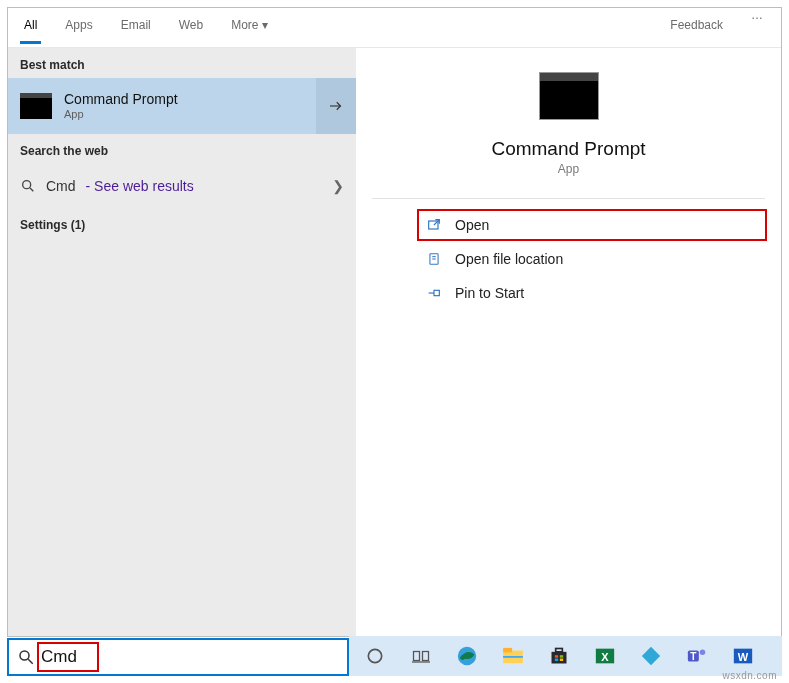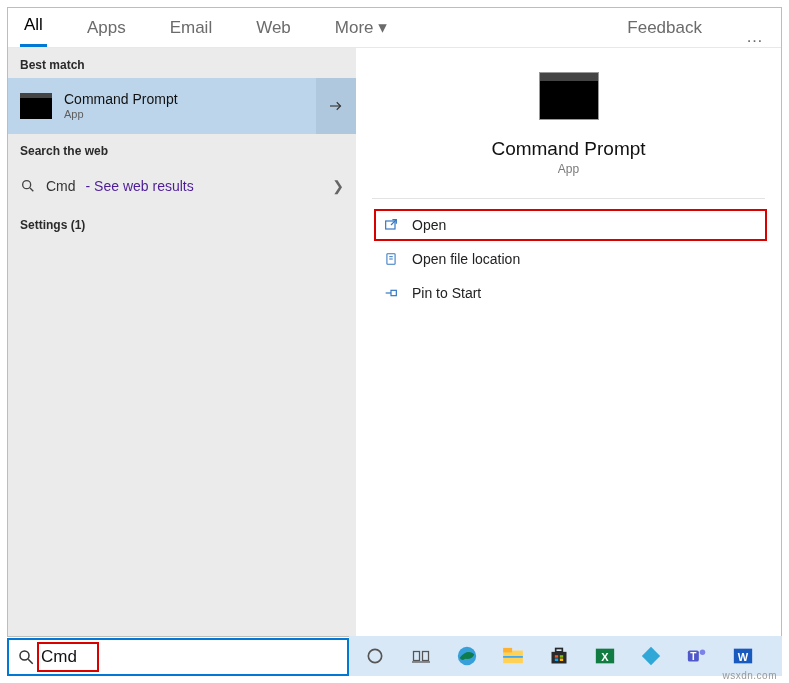--- a/index.html
+++ b/index.html
@@ -1,21 +1,21 @@
 <!DOCTYPE html>
 <html><head>
 <meta charset="utf-8">
 <style>
   * { margin: 0; padding: 0; box-sizing: border-box; font-family: "Segoe UI", Arial, sans-serif; }
   body { background: #fff; width: 789px; height: 683px; overflow: hidden; position: relative; }
 
   .window { position: absolute; left: 7px; top: 7px; width: 775px; height: 630px; border: 1px solid #bdbdbd; background: #fff; display: flex; flex-direction: column; }
 
   
-  .tabs { display: flex; align-items: flex-end; height: 40px; padding: 0 12px; gap: 36px; font-size: 17px; color: #6b6b6b; border-bottom: 1px solid #e8e8e8; }
+  .tabs { display: flex; align-items: flex-start; height: 40px; padding: 0 12px; gap: 20px; font-size: 12px; color: #6b6b6b; border-bottom: 1px solid #e8e8e8; }
   .tab { padding: 10px 4px 9px 4px; cursor: pointer; }
   .tab.active { color: #000; border-bottom: 3px solid #0078d4; font-weight: 400; }
   .tabs-spacer { flex: 1; }
   .more-dots { color: #6b6b6b; letter-spacing: 2px; padding: 0 4px; }
 
   .body-cols { display: flex; flex: 1; min-height: 0; justify-content: center; }
 
   
   .left { width: 348px; background: #ebebeb; display: flex; flex-direction: column; }
   .sect-label { font-size: 12px; font-weight: 600; color: #2a2a2a; padding: 10px 12px 6px 12px; }
@@ -36,21 +36,21 @@
   
   .right { flex: 1; background: #fff; padding: 24px 16px 0 16px; display: flex; flex-direction: column; align-items: stretch; }
   .hero-wrap { display: flex; flex-direction: column; align-items: center; }
   .hero-icon { width: 60px; height: 48px; background: #000; border: 1px solid #999; position: relative; }
   .hero-icon::before { content:""; position:absolute; top:0; left:0; right:0; height:8px; background:#444; }
   .hero-title { margin-top: 18px; font-size: 19px; color: #111; }
   .hero-sub { font-size: 12px; color: #7b7b7b; margin-top: 2px; }
   .divider { height: 1px; background: #e3e3e3; margin: 22px 0 12px 0; }
 
   .actions { display: flex; flex-direction: column; gap: 6px; padding-left: 4px; }
-  .act { display: flex; align-items: center; height: 28px; gap: 12px; padding: 0 6px; font-size: 14px; color: #222; }
+  .act { display: flex; align-items: center; height: 28px; gap: 12px; padding: 0 6px; font-size: 14px; color: #222; margin-left: 43px; }
   .act .ic { width: 18px; height: 18px; display: flex; align-items: center; justify-content: center; color: #3578c4; flex-shrink: 0; }
   .act.hi { outline: 2px solid #d90000; }
 
   
   .searchbar { position: absolute; left: 7px; bottom: 7px; width: 342px; height: 38px; border: 2px solid #0078d4; background: #fff; display: flex; align-items: center; padding: 0 8px; gap: 6px; }
   .searchbar .sicon { color: #444; }
   .searchbar .field { flex: 1; border: none; outline: none; font-size: 17px; color: #111; background: transparent; }
   .redbox { position: absolute; left: 37px; bottom: 11px; width: 62px; height: 30px; border: 2px solid #d90000; pointer-events: none; }
 
   

